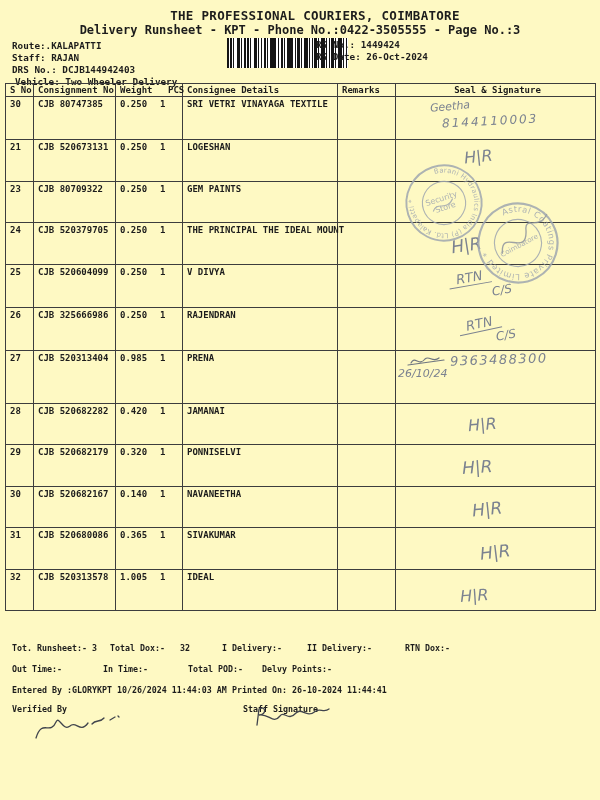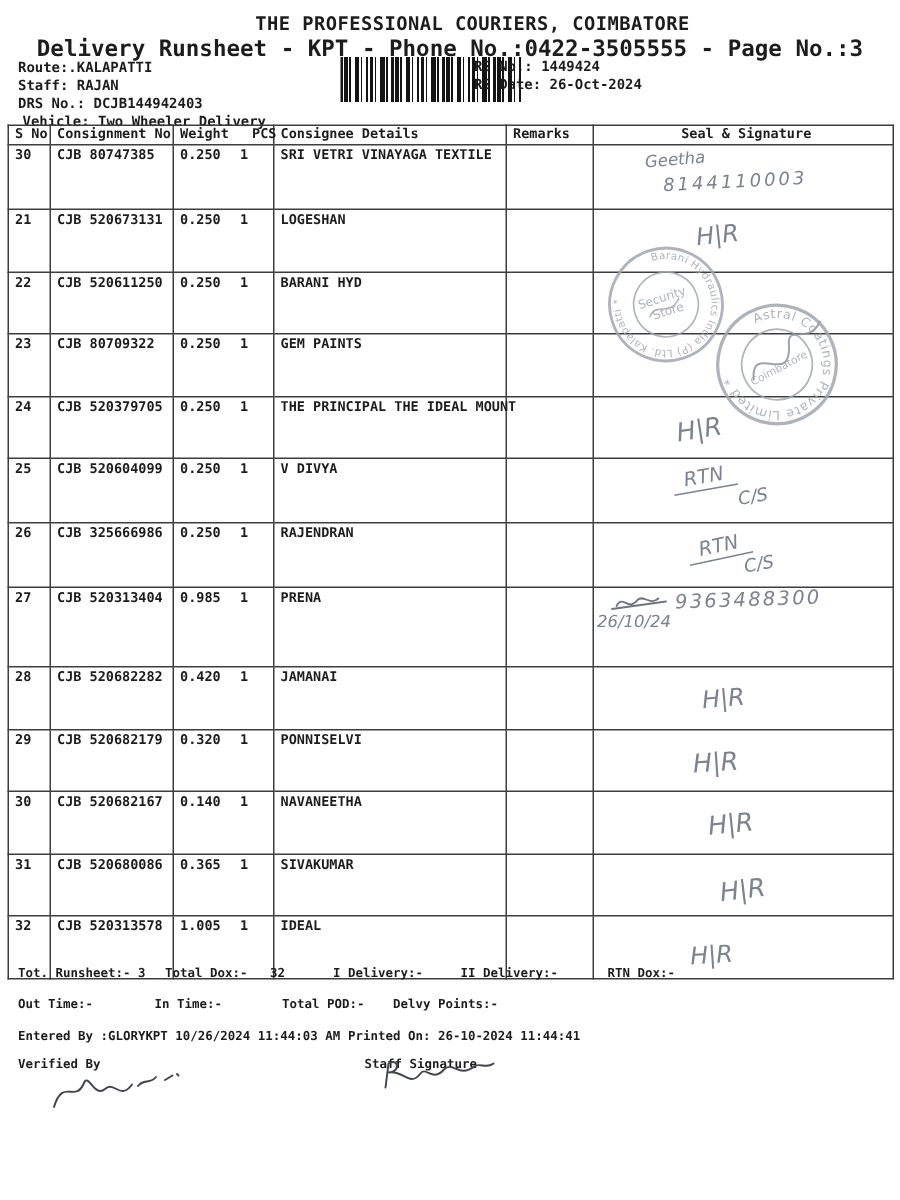--- a/index.html
+++ b/index.html
@@ -1,21 +1,21 @@
 <!DOCTYPE html>
 <html><head>
 <meta charset="utf-8">
 <style>
   html,body{margin:0;padding:0;background:#e8e8e8;}
-  .page{position:relative;width:600px;height:800px;background:#ffffff;overflow:hidden;
+  .page{position:relative;width:600px;height:800px;background:#fef9c3;overflow:hidden;
         font-family:"DejaVu Sans Mono",monospace;color:#1c1c1c;}
   .title{position:absolute;top:8px;left:30px;width:570px;text-align:center;
          font-size:12.5px;font-weight:bold;letter-spacing:.3px;}
   .subtitle{position:absolute;top:23px;left:0;width:600px;text-align:center;
-            font-size:15px;font-weight:bold;}
+            font-size:12px;font-weight:bold;}
   .hline{position:absolute;font-size:9.3px;font-weight:bold;white-space:pre;}
   .barcode{position:absolute;left:227px;top:38px;width:121px;height:30px;
     background-image:repeating-linear-gradient(90deg,
       #141414 0px 1.5px,#fefefe 1.5px 2.5px,
       #141414 2.5px 5px,#fefefe 5px 6px,
       #141414 6px 7px,#fefefe 7px 9.5px,
       #141414 9.5px 12.5px,#fefefe 12.5px 13.5px,
       #141414 13.5px 14.5px,#fefefe 14.5px 17px);}
   table.grid{position:absolute;left:5px;top:83px;width:590px;border-collapse:collapse;
              table-layout:fixed;}
@@ -86,28 +86,20 @@
       <td>21</td>
       <td>CJB 520673131</td>
       <td><span class="wv">0.250</span><span>1</span></td>
       <td>LOGESHAN</td>
       <td></td>
       <td class="sig">
         <span class="hw" style="left:68px;top:7px;font-size:16px;transform:rotate(-6deg);">H|R</span>
       </td>
     </tr>
 
-    <tr class="r">
-      <td>22</td>
-      <td>CJB 520611250</td>
-      <td><span class="wv">0.250</span><span>1</span></td>
-      <td>BARANI HYD</td>
-      <td></td>
-      <td class="sig"></td>
-    </tr>
 
     <tr class="r">
       <td>23</td>
       <td>CJB 80709322</td>
       <td><span class="wv">0.250</span><span>1</span></td>
       <td>GEM PAINTS</td>
       <td></td>
       <td class="sig"></td>
     </tr>
 

